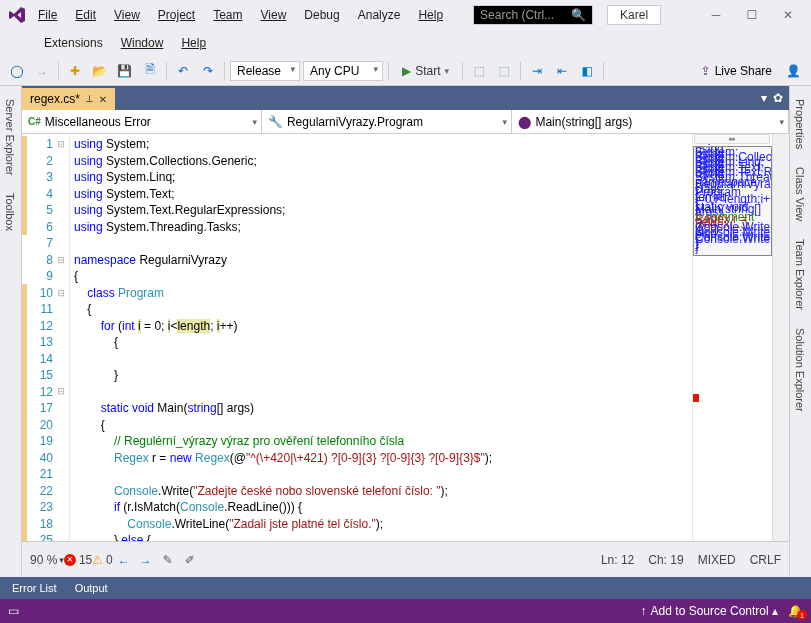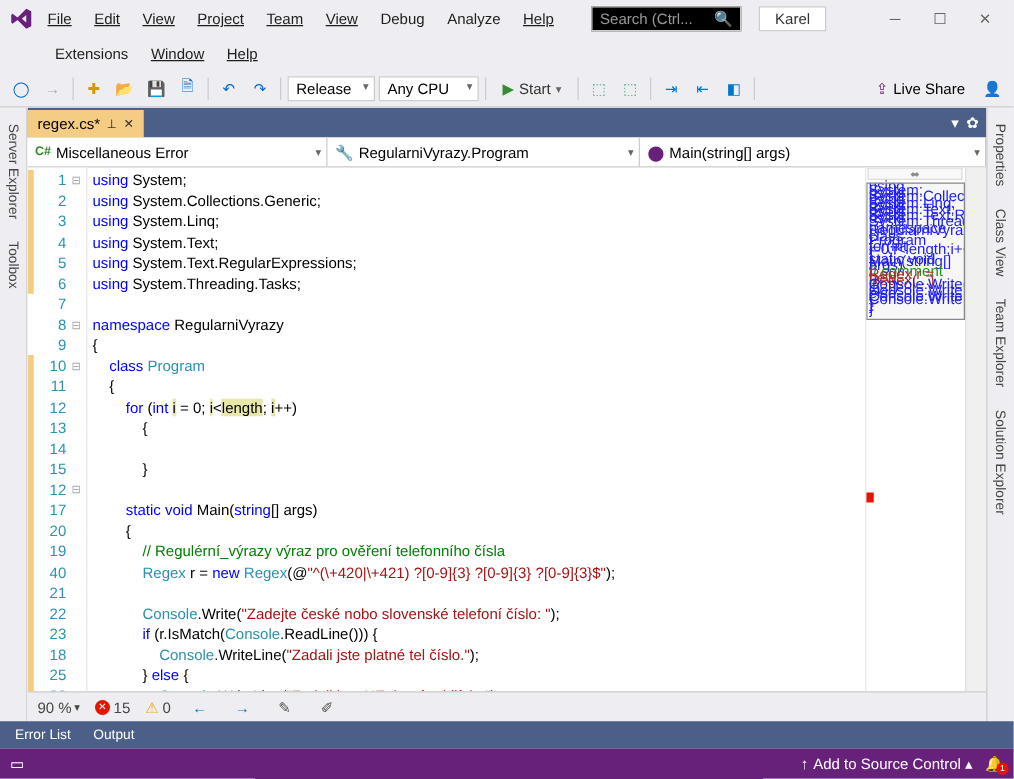--- a/index.html
+++ b/index.html
@@ -43,21 +43,21 @@
 .code-body{flex:1;font-family:Consolas,monospace;font-size:13px;line-height:16.5px;padding:2px 4px;white-space:pre;color:#000;position:relative;overflow:hidden}
 .kw{color:#0000ff}
 .cls{color:#2b91af}
 .str{color:#a31515}
 .cmt{color:#008000}
 .hl{background:#e8e8a8}
 .minimap{width:80px;background:#fff;border-left:1px solid #e8e8e8;position:relative;font-size:2px;line-height:2.5px;padding:2px;font-family:Consolas,monospace;overflow:hidden}
 .mm-viewport{position:absolute;left:0;right:0;top:0;height:110px;border:1px solid #888;background:rgba(200,200,200,0.15)}
 .split-handle{position:absolute;top:0;right:2px;height:10px;width:76px;display:flex;align-items:center;justify-content:center;background:#f8f8f8;border:1px solid #ddd;font-size:9px;color:#888}
 .scroll-right{width:17px;background:#f0f0f0;border-left:1px solid #ddd}
-.status-editor{height:24px;background:#eeeef2;border-top:1px solid #ccc;display:flex;align-items:center;padding:0 8px;gap:12px;font-size:11px;color:#444}
+.status-editor{height:36px;background:#eeeef2;border-top:1px solid #ccc;display:flex;align-items:center;padding:0 8px;gap:0;font-size:11px;color:#444}
 .zoom{display:flex;align-items:center;gap:2px}
 .err-ct{display:flex;align-items:center;gap:3px}
 .circle-red{width:12px;height:12px;border-radius:50%;background:#e51400;color:#fff;font-size:8px;display:flex;align-items:center;justify-content:center}
 .tri-yellow{color:#f5a623}
 .status-right{margin-left:auto;display:flex;gap:14px;align-items:center}
 .bottom-tabs{height:22px;background:#4b5f88;display:flex;align-items:center;padding:0 4px;gap:2px}
 .btab{padding:3px 8px;color:#fff;font-size:11px}
 .statusbar{height:24px;background:#68217a;display:flex;align-items:center;padding:0 8px;color:#fff;font-size:11px}
 .sb-right{margin-left:auto;display:flex;align-items:center;gap:10px}
 .bell{position:relative}
@@ -233,20 +233,26 @@
           <span>15</span>
         </div>
       <div class="err-ct">
           <span class="tri-yellow">⚠</span>
           <span>0</span>
         </div>
       <div class="tb-btn" style="color:#07c">←</div>
       <div class="tb-btn" style="color:#07c">→</div>
       <div class="tb-btn" style="color:#555">✎</div>
       <div class="tb-btn" style="color:#555">✐</div>
+      <div class="status-right">
+        <span>Ln: 12</span>
+        <span>Ch: 19</span>
+        <span>MIXED</span>
+        <span>CRLF</span>
+      </div>
     </div>
   </div>
 
   <div class="right-rail">
     <div class="rail-tab">Properties</div>
     <div class="rail-tab">Class View</div>
     <div class="rail-tab">Team Explorer</div>
     <div class="rail-tab">Solution Explorer</div>
   </div>
 </div>

